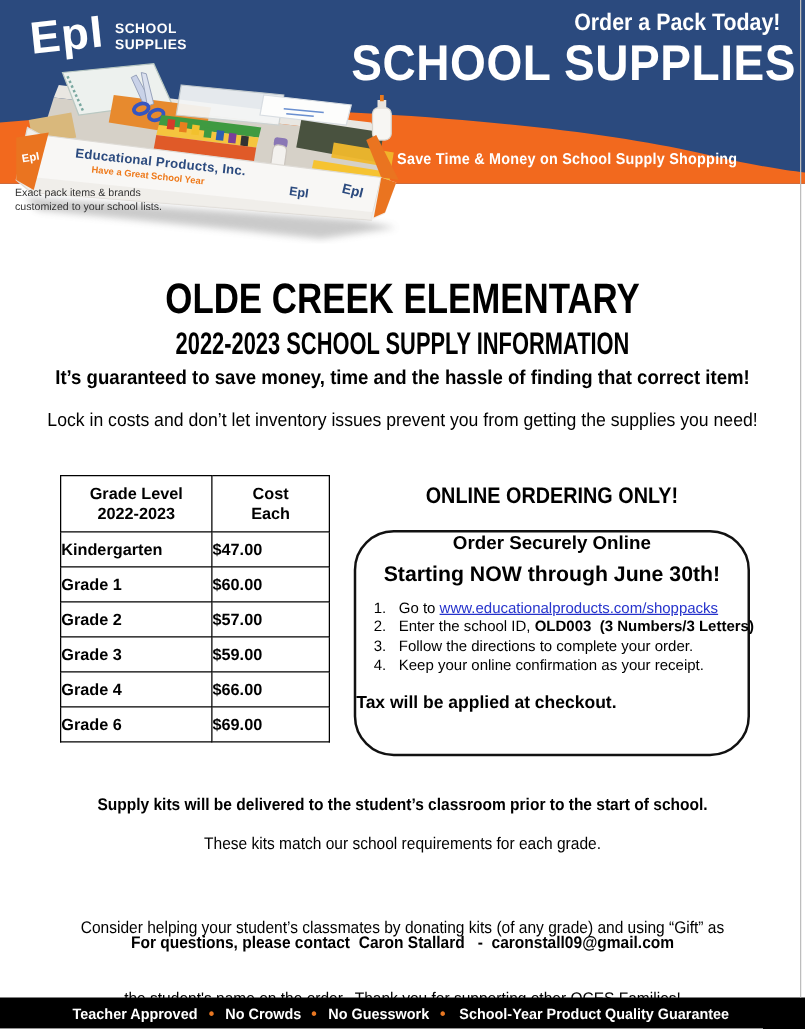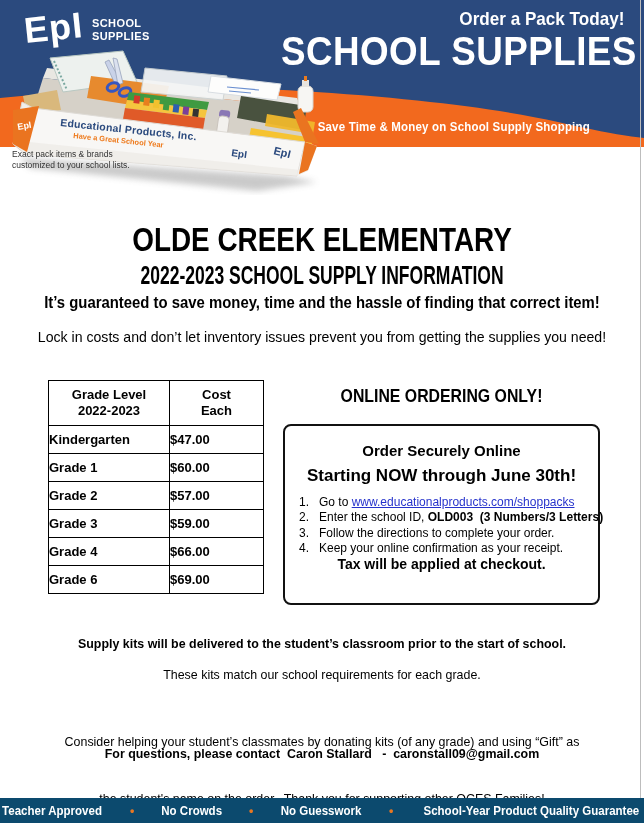--- a/index.html
+++ b/index.html
@@ -29,38 +29,38 @@
   
   .price-table{position:absolute;left:48px;top:380px;border-collapse:collapse;}
   .price-table td,.price-table th{border:1.4px solid #000;font-weight:bold;font-size:13px;padding:0;}
   .price-table th{width:120px;height:44px;line-height:1.25;}
   .price-table th.costcol{width:93px;}
   .price-table td{height:27px;}
   
   .oo-head{position:absolute;left:283px;top:386px;width:317px;text-align:center;font-size:18px;
     font-weight:bold;transform:scaleX(.88);transform-origin:center;}
   .order-box{position:absolute;left:283px;top:424px;width:317px;height:181px;border:2.5px solid #111;
-    border-radius:8px;box-sizing:border-box;padding-top:16px;}
+    border-radius:32px;box-sizing:border-box;padding-top:0;}
   .ob-title{text-align:center;font-size:15px;font-weight:bold;}
   .ob-sub{text-align:center;font-size:17px;font-weight:bold;margin-top:7px;}
   .steps{margin:9px 0 0 10px;}
   .step{display:flex;font-size:12px;line-height:1.28;white-space:pre;}
   .step-num{width:20px;flex:0 0 20px;text-align:left;padding-left:4px;}
   .step a{color:#2633CC;text-decoration:underline;}
   .b{font-weight:bold;}
-  .tax-note{text-align:center;font-size:14px;font-weight:bold;}
+  .tax-note{font-size:14px;font-weight:bold;margin-top:13px;}
   
   .bodyline{font-size:13.5px;transform:scaleX(.92);line-height:19px;}
   .p1{top:634px;font-weight:bold;}
   .p2{top:665px;}
   .p3{top:694px;white-space:pre;}
   .p4{top:744px;font-weight:bold;white-space:pre;}
   
-  .footer{position:absolute;left:0;top:798px;width:644px;height:25px;background:#0c4a6e;
-    display:flex;align-items:center;justify-content:space-between;gap:7px;z-index:2;}
+  .footer{position:absolute;left:0;top:798px;width:644px;height:25px;background:#000000;
+    display:flex;align-items:center;justify-content:center;gap:7px;z-index:2;}
   .footer span{color:#fff;font-weight:bold;font-size:12px;transform:scaleX(.96);white-space:nowrap;}
   .footer .dot{color:#E87722;font-size:13px;}
   .page-edge{position:absolute;left:640px;top:0;width:1px;height:798px;background:#bdbdbd;z-index:6;}
 </style>
 </head>
 <body>
 
 <div class="page">
 
   <svg class="hdr-svg" width="644" height="150" viewBox="0 0 644 150">

